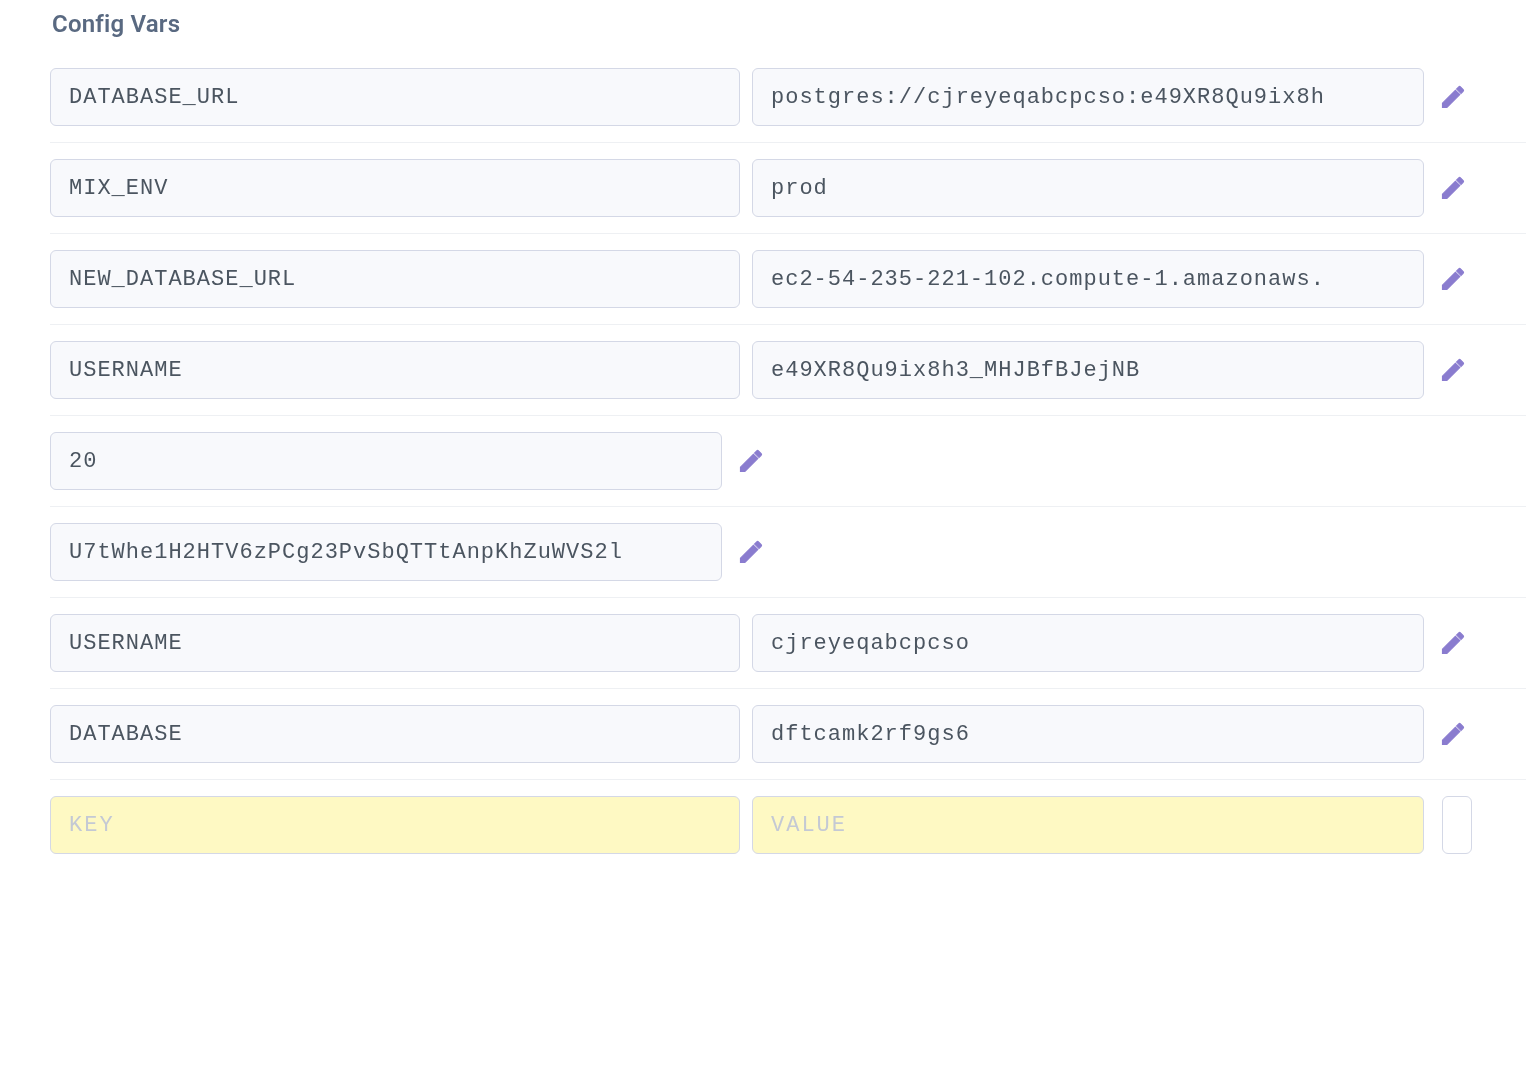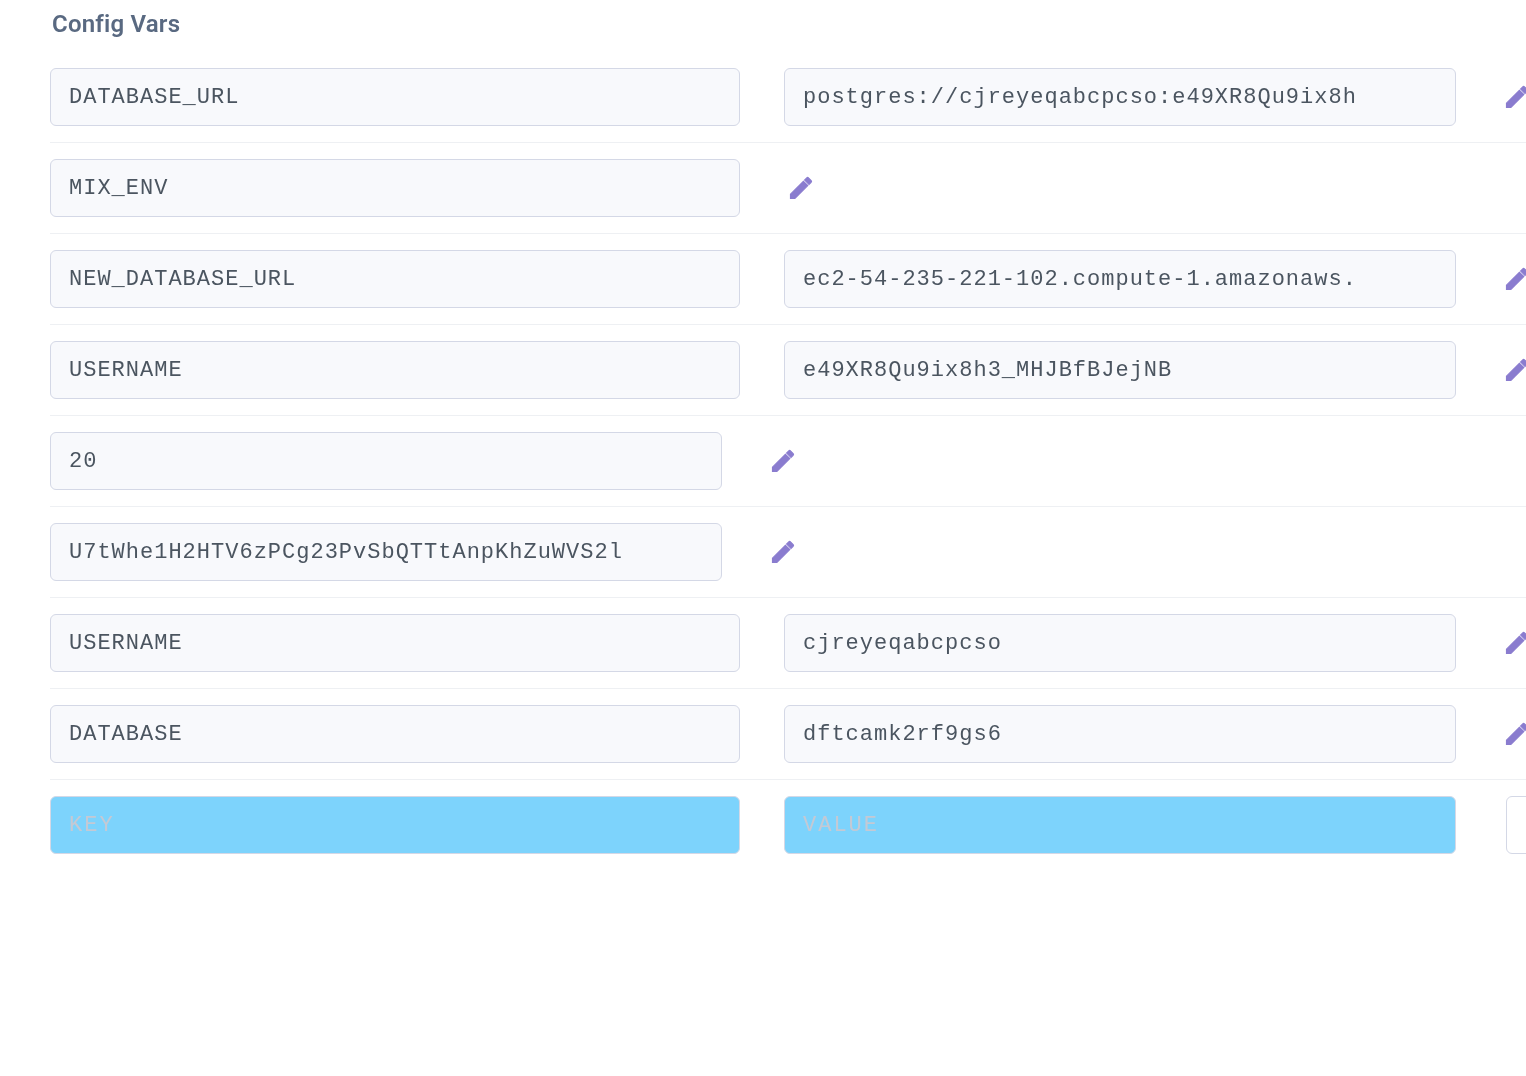--- a/index.html
+++ b/index.html
@@ -22,21 +22,21 @@
     color: #596981;
     margin: 0 0 30px 2px;
     letter-spacing: 0.2px;
   }
   .rows {
     width: 100%;
   }
   .row {
     display: flex;
     align-items: center;
-    gap: 44px;
+    gap: 12px;
     padding: 16px 0;
     border-bottom: 1px solid #eef0f3;
   }
   .row:first-child { padding-top: 0; }
   .row.newrow { border-bottom: none; }
   .cell-key { width: 690px; flex: 0 0 690px; }
   .cell-val { width: 672px; flex: 0 0 672px; }
   .cell-action { flex: 0 0 auto; display:flex; align-items:center; }
 
   .field {
@@ -49,21 +49,21 @@
     display: flex;
     align-items: center;
     font-family: "SFMono-Regular", Consolas, "Liberation Mono", Menlo, Courier, monospace;
     font-size: 22px;
     color: #4b5560;
     letter-spacing: 1px;
     white-space: nowrap;
     overflow: hidden;
   }
   .newrow .field {
-    background: #7dd3fc;
+    background: #fef9c3;
   }
   input.field {
     outline: none;
     font-family: "SFMono-Regular", Consolas, "Liberation Mono", Menlo, Courier, monospace;
     font-size: 22px;
     color: #4b5560;
     letter-spacing: 2px;
   }
   input.field::placeholder {
     color: #c4c9d4;
@@ -121,20 +121,23 @@
               <path d="M3 17.25V21h3.75L17.81 9.94l-3.75-3.75L3 17.25zM20.71 7.04a1 1 0 0 0 0-1.41l-2.34-2.34a1 1 0 0 0-1.41 0l-1.83 1.83 3.75 3.75 1.83-1.83z"></path>
             </svg>
         </button>
       </div>
     </div>
 
     <div class="row">
       <div class="cell-key">
           <div class="field">MIX_ENV</div>
         </div>
+      <div class="cell-val">
+          <div class="field">prod</div>
+        </div>
       <div class="cell-action">
         <button class="edit-btn">
           <svg viewBox="0 0 24 24">
               <path d="M3 17.25V21h3.75L17.81 9.94l-3.75-3.75L3 17.25zM20.71 7.04a1 1 0 0 0 0-1.41l-2.34-2.34a1 1 0 0 0-1.41 0l-1.83 1.83 3.75 3.75 1.83-1.83z"></path>
             </svg>
         </button>
       </div>
     </div>
 
     <div class="row">

